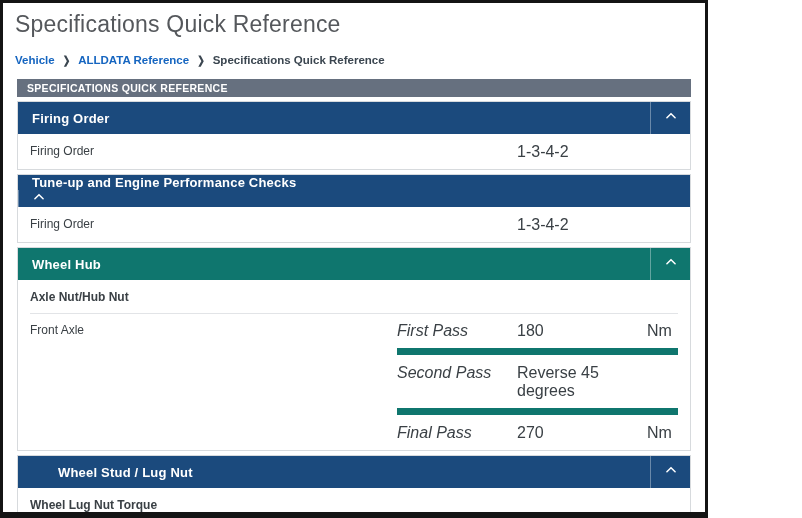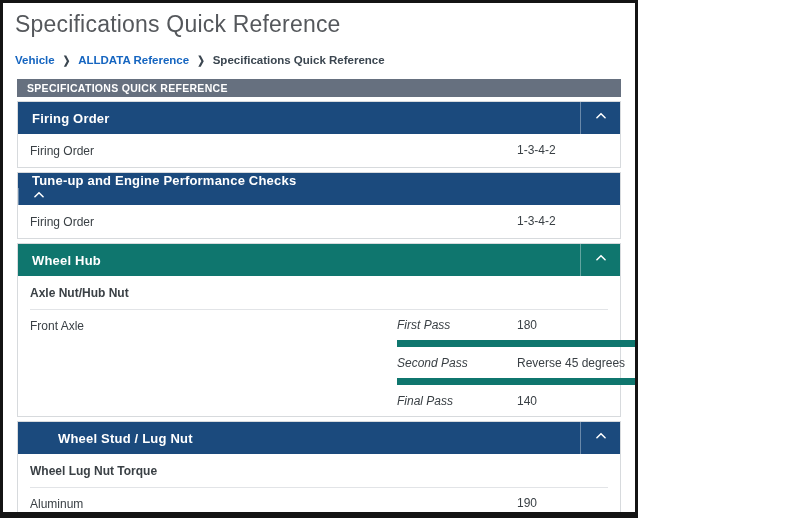--- a/index.html
+++ b/index.html
@@ -3,21 +3,21 @@
 <meta charset="utf-8">
 <style>
   * { margin:0; padding:0; box-sizing:border-box; }
   html,body { width:802px; height:518px; }
   body {
     font-family:"Liberation Sans", sans-serif;
     background:#ffffff;
     color:#3a4045;
   }
   .frame {
-    width:638px; height:518px;
+    width:708px; height:518px;
     border:3px solid #141414;
     border-bottom-width:6px;
     background:#ffffff;
     overflow:hidden;
   }
   .page { padding:6px 14px 0 12px; }
 
   .page-title {
     font-size:23px;
     font-weight:400;
@@ -88,21 +88,21 @@
     padding:10px 0 9px 12px;
     font-size:12px;
     color:#3a4045;
   }
   .row.subheading .row-label { width:100%; font-weight:700; }
   .row-specs { flex:1; padding-right:12px; }
   .spec-line {
     display:grid;
     grid-template-columns:120px 130px 1fr;
     padding:9px 0 8px 0;
-    font-size:12px;
+    font-size:16px;
     color:#3a4045;
   }
   .spec-line + .spec-line { border-top:7px solid #0f766e; }
   .spec-name { padding-right:6px;font-style:italic; }
   .spec-value { padding-right:6px; }
 </style>
 </head>
 <body>
 
 <div class="frame">
@@ -200,21 +200,21 @@
   </div>
 
   <div class="spec-line">
     <span class="spec-name">Second Pass</span>
     <span class="spec-value">Reverse 45 degrees</span>
     <span class="spec-unit"></span>
   </div>
 
   <div class="spec-line">
     <span class="spec-name">Final Pass</span>
-    <span class="spec-value">140</span>
+    <span class="spec-value">270</span>
     <span class="spec-unit">Nm</span>
   </div>
 </div>
   </div>
 </div>
   </section>
 
   <section class="section">
     <div class="section-header" style="background: rgb(27, 74, 125); padding-left: 26px;">
       <div class="section-title">Wheel Stud / Lug Nut</div>

